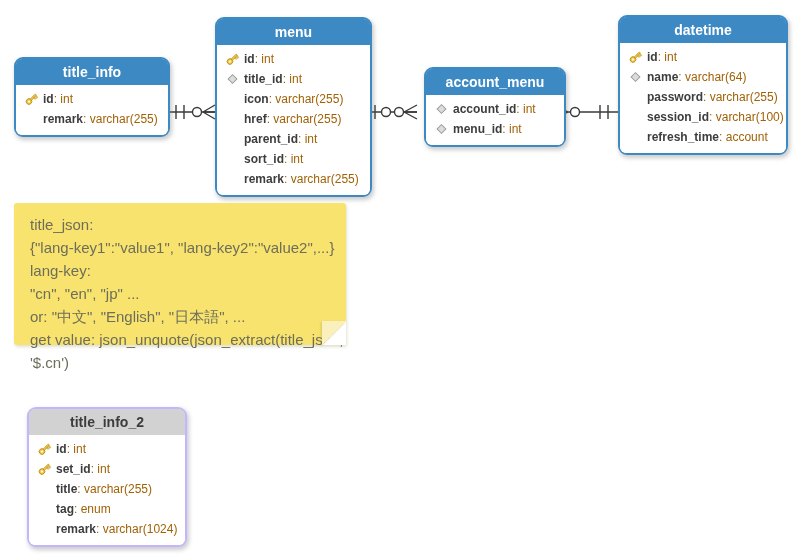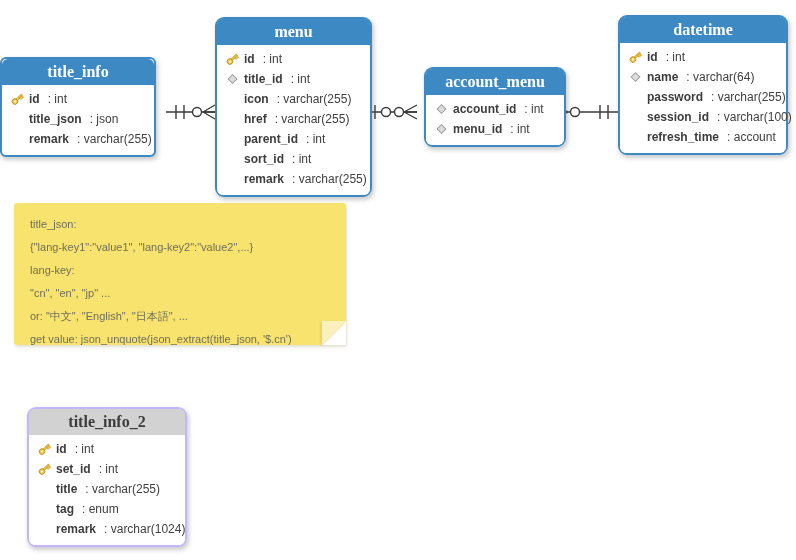--- a/index.html
+++ b/index.html
@@ -14,48 +14,47 @@
   .table{
     position:absolute;
     border-radius:9px;
     box-shadow:1.5px 2.5px 4px rgba(110,110,110,.35);
     background:#ffffff;
   }
   .table.blue{border:2px solid #3C89C4;}
   .table.gray{border:2px solid #c4b5fd;}
   .thead{
     height:26px;line-height:26px;text-align:center;
-    font-size:16px;font-weight:bold;
+    font-size:14px;font-weight:bold;
     border-radius:6px 6px 0 0;
     cursor:move;
-    font-family:Liberation Serif, serif;
   }
   .table.blue .thead{background:#3C89C4;color:#ffffff;}
   .table.gray .thead{background:#D2D2D2;color:#3C3C3C;}
   .tbody{padding:4px 16px 6px 0;background:#fff;border-radius:0 0 6px 6px;}
   .trow{height:20px;display:flex;align-items:center;padding-left:8px;white-space:nowrap;}
   .icn{width:15px;height:14px;flex:0 0 15px;margin-right:4px;display:inline-block;}
   .cname{font-size:12px;font-weight:bold;color:#3D3D3D;}
-  .ctype{font-size:12px;color:#404040;margin-left:8px;}
+  .ctype{font-size:12px;color:#a16207;}
   .ctype::before{content:": ";}
 
   
   .connectors{position:absolute;inset:0;pointer-events:none;}
   .connectors g{pointer-events:stroke;}
   .connectors line,.connectors path{stroke:#3A3A3A;stroke-width:1.4;fill:none;}
   .connectors circle{stroke:#3A3A3A;stroke-width:1.4;fill:#ffffff;}
 
   
   .note{
     position:absolute;left:14px;top:203px;width:332px;height:142px;
     background:#F8E36E;border-radius:3px;
     box-shadow:1px 2px 3px rgba(140,130,70,.25);
     padding:10px 0 0 16px;box-sizing:border-box;
   }
-  .note p{margin:0;line-height:23px;font-size:11px;color:#6E6E5A;}
+  .note p{margin:0;line-height:23px;font-size:15px;color:#6E6E5A;}
   .fold-cut{
     position:absolute;right:0;bottom:0;width:0;height:0;
     border-style:solid;border-width:0 0 24px 24px;
     border-color:transparent transparent #ffffff transparent;
   }
   .fold-flap{
     position:absolute;right:0;bottom:0;width:0;height:0;
     border-style:solid;border-width:24px 24px 0 0;
     border-color:#FAF0BC transparent transparent transparent;
     filter:drop-shadow(-1px 1px 1px rgba(150,140,80,.35));
@@ -100,34 +99,29 @@
     </g>
     <g>
       <line x1="555" y1="112" x2="618" y2="112"></line>
       <path d="M568,112 L555,105 M568,112 L555,112 M568,112 L555,119"></path>
       <circle cx="575" cy="112" r="4.5"></circle>
       <line x1="600" y1="105" x2="600" y2="119"></line>
       <line x1="608" y1="105" x2="608" y2="119"></line>
     </g>
   </svg>
 
-  <div class="table blue" style="left:0;top:57px;width:152px;border-radius:6px;">
+  <div class="table blue" style="left:14px;top:57px;width:152px;">
     <div class="thead">title_info</div>
     <div class="tbody">
       <div class="trow">
         <svg class="icn" viewBox="0 0 14 14">
             <use href="#ic-key"></use>
           </svg>
         <span class="cname">id</span>
           <span class="ctype">int</span>
-      </div>
-      <div class="trow">
-        <span class="icn"></span>
-        <span class="cname">title_json</span>
-          <span class="ctype">json</span>
       </div>
       <div class="trow">
         <span class="icn"></span>
         <span class="cname">remark</span>
           <span class="ctype">varchar(255)</span>
       </div>
     </div>
   </div>
 
   <div class="table blue" style="left:215px;top:17px;width:153px;">

